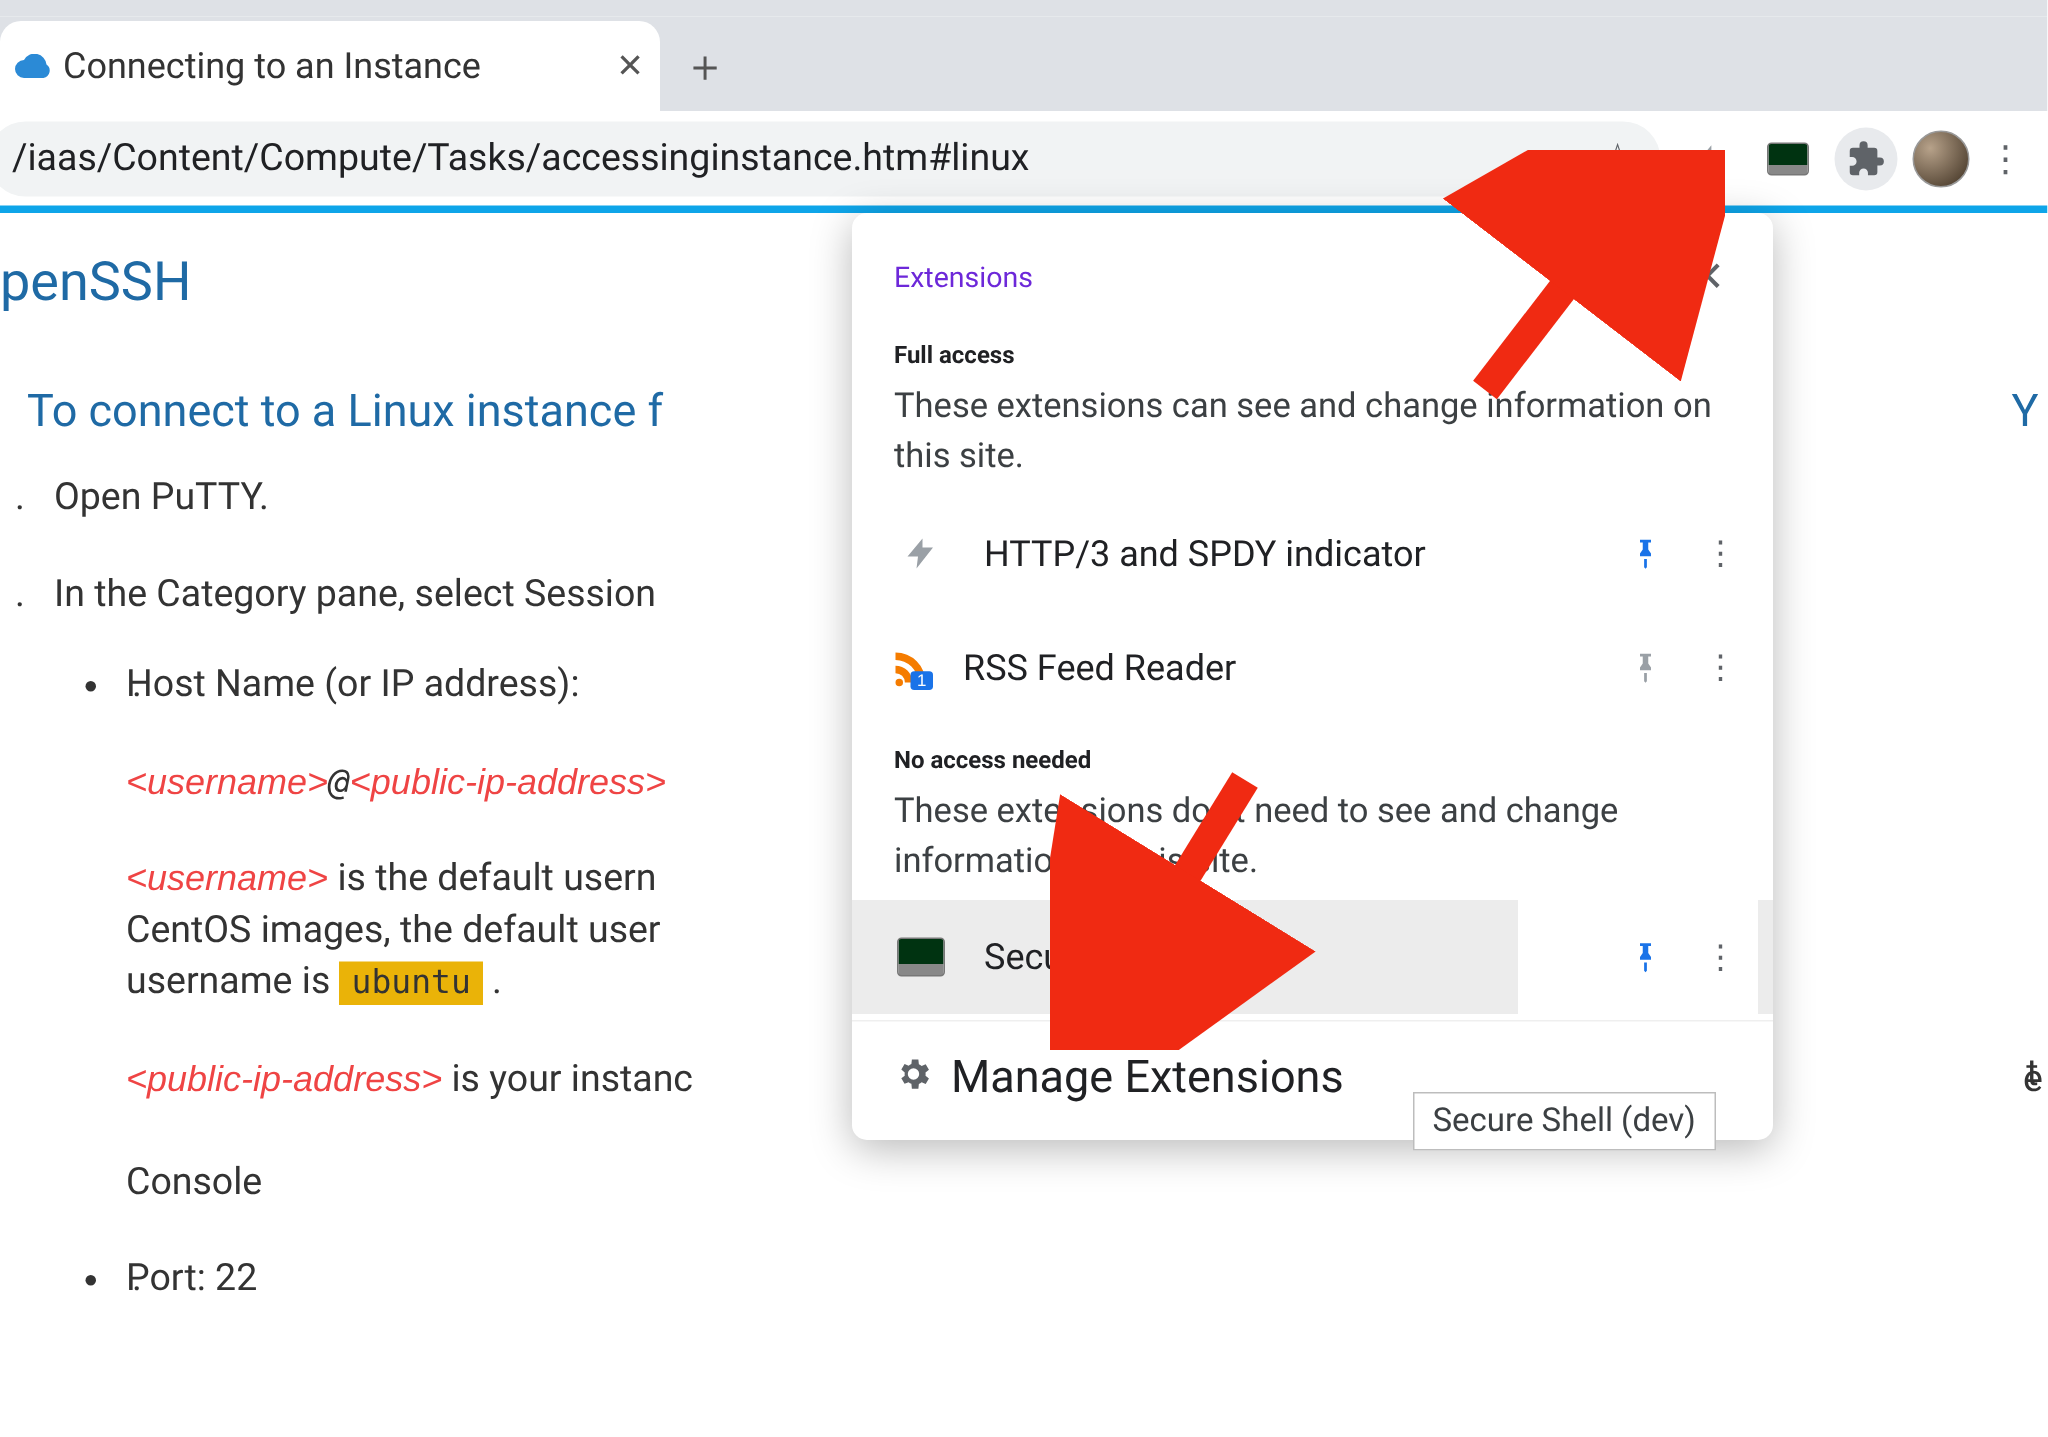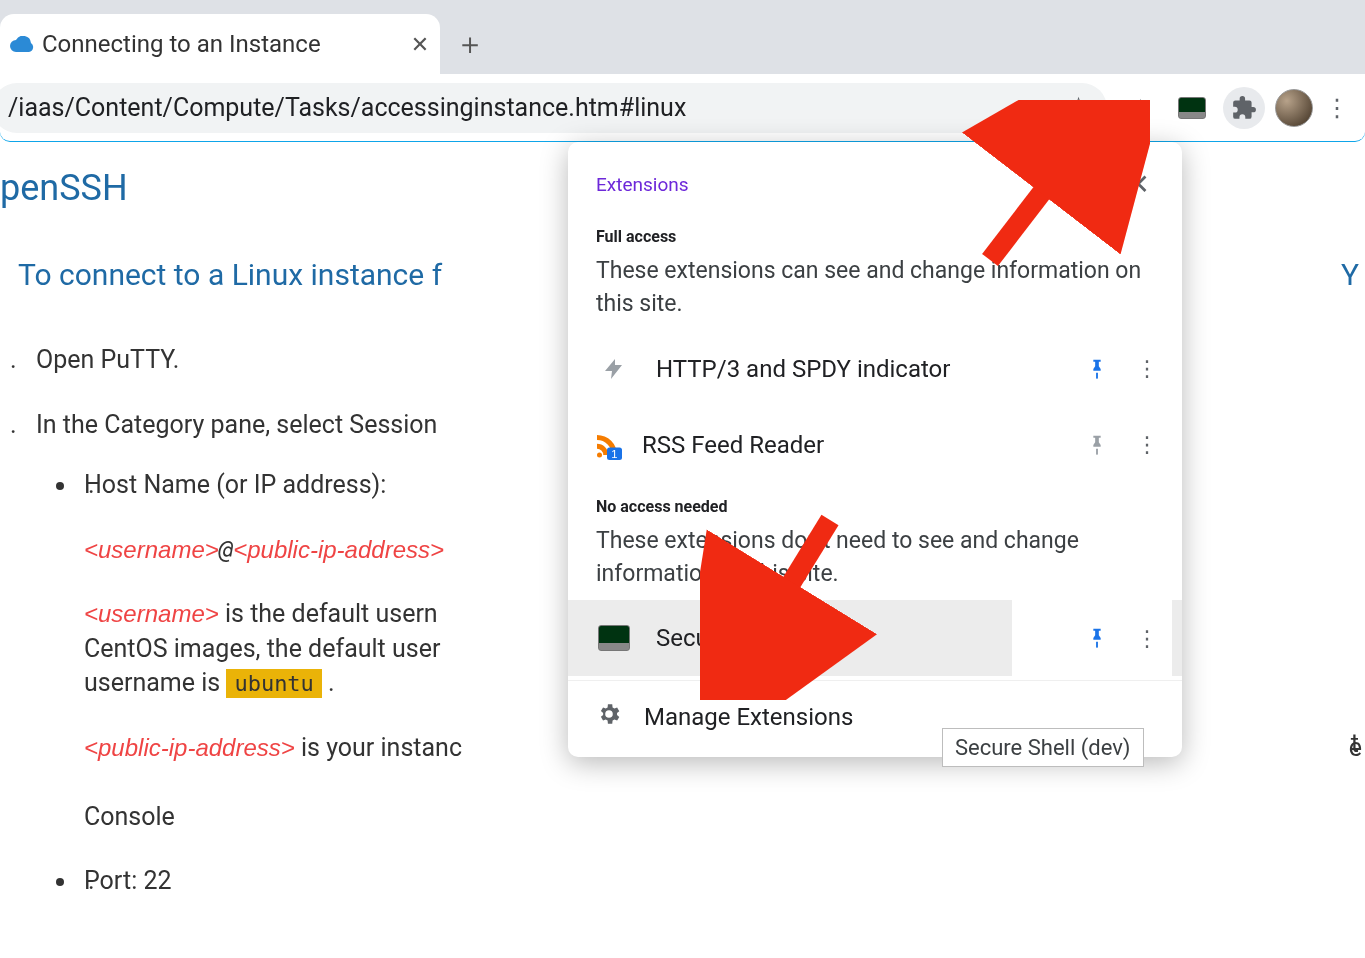--- a/index.html
+++ b/index.html
@@ -43,24 +43,23 @@
   }
   .new-tab {
     width:60px; height:60px;
     display:flex; align-items:center; justify-content:center;
     font-size:30px; color:#555;
     cursor:pointer;
   }
 
   .toolbar {
     height:68px; background:#fff;
-    border-bottom:1px solid #0ea5e9;
+    border-bottom:5px solid #0ea5e9;
     display:flex; align-items:center;
     position:relative;
-    border-radius:10px;
   }
   .omnibox {
     flex:1;
     height:50px;
     background:#f1f3f4;
     border-radius:25px;
     display:flex; align-items:center;
     padding:0 16px;
     margin-right:12px;
     margin-left:-8px;
@@ -97,21 +96,21 @@
   }
 
   
   .page {
     padding: 16px 0 0 0;
     color:#333;
     font-size:25px;
     line-height:1.38;
   }
   .h1cut { font-size:36px; font-weight:400; color:#1f6aa5; margin:6px 0 30px 0;}
-  .h2cut { font-size:30px; font-weight:400; color:#1f6aa5; margin:10px 0 48px 18px;}
+  .h2cut { font-size:30px; font-weight:400; color:#1f6aa5; margin:10px 0 20px 18px;}
   .ol-num { margin-left:0; }
   .ol-num li { list-style:none; margin:0 0 30px 0; padding-left:36px; position:relative;}
   .ol-num li::before { content:"."; position:absolute; left:10px; }
   .sub-ul { margin:26px 0 0 42px; }
   .sub-ul li { list-style:disc; margin:0 0 30px 0; padding-left:6px;}
   .indent-block { margin-left:0; }
   .code-red { color:#ef4444; font-family:Liberation Sans, sans-serif; font-style:italic; font-size:24px;}
   .code-at { font-family:Menlo,Consolas,monospace; font-size:24px; font-style:italic;}
   .mono-box { background:#eab308; font-family:Menlo,Consolas,monospace; font-size:22px; padding:2px 8px;}
   .bold { font-weight:400; }
@@ -157,22 +156,22 @@
     flex:1; font-size:24px; color:#202124;
     padding-left:20px;
   }
   .ext-right { width:160px; display:flex; align-items:center; justify-content:flex-end; gap:28px; background:#fff; height:100%; padding-right:16px;}
   .pin { cursor:pointer; }
   .pin svg { display:block; }
   .row-menu { font-size:22px; color:#5f6368; cursor:pointer; width:20px; text-align:center;}
   .manage-row {
     display:flex; align-items:center;
     padding:8px 28px 20px 28px;
-    gap:22px;
-    font-size:24px; color:#202124;
+    gap:12px;
+    font-size:30px; color:#202124;
     border-top:1px solid #efefef;
     margin-top:4px;
     padding-top:20px;
   }
   .gear { color:#5f6368; font-size:24px; }
   .rss-ic {
      width:30px;height:30px; position:relative;
   }
   .rss-ic svg{position:absolute;top:0;left:0;}
   .tooltip {

